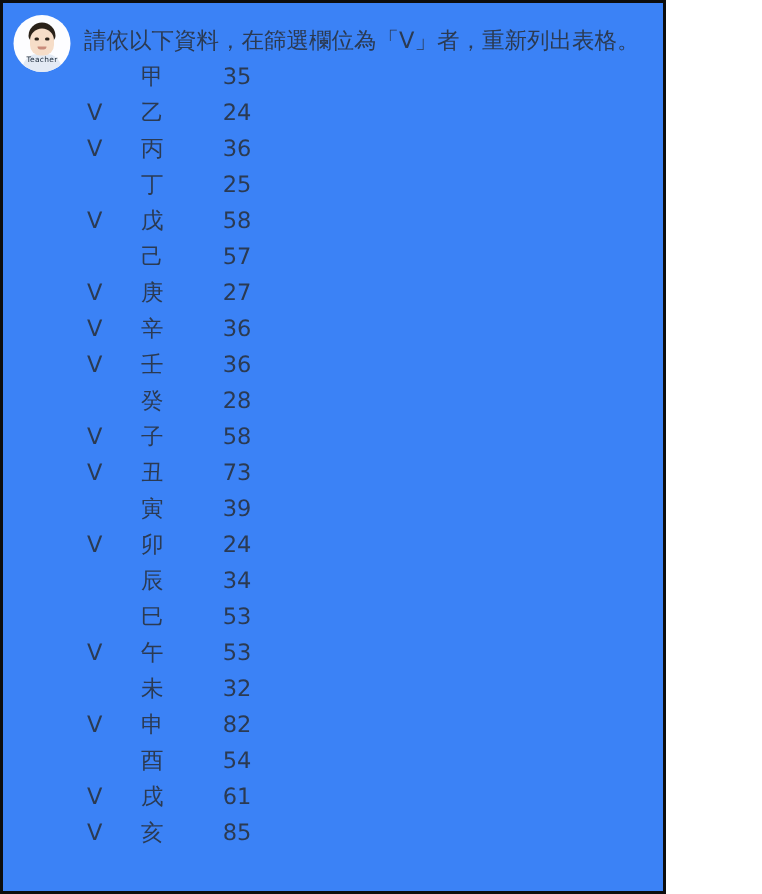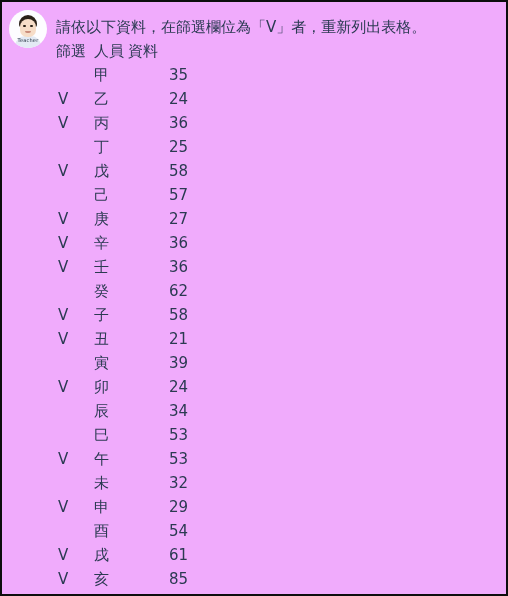--- a/index.html
+++ b/index.html
@@ -6,24 +6,24 @@
     margin: 0;
     padding: 0;
     background: #ffffff;
   }
   body {
     font-family: "DejaVu Sans", "Liberation Sans", sans-serif;
   }
 
   #screen {
     position: relative;
-    width: 508px;
+    width: 444px;
     height: 596px;
     box-sizing: border-box;
-    background: #f0abfc;
+    background: #3b82f6;
     border: 2px solid #0d0d0d;
     overflow: hidden;
   }
 
   
   .avatar-wrap {
     position: absolute;
     left: 7px;
     top: 8px;
     width: 38px;
@@ -127,21 +127,21 @@
     width: 36px;
     text-align: left;
     padding-left: 2px !important;
   }
   .c-person {
     width: 34px;
     text-align: left;
   }
   .c-value {
     width: 60px;
-    text-align: right;
+    text-align: center;
   }
   .hdr .c-flag,
   .hdr .c-person,
   .hdr .c-value {
     text-align: left;
   }
   .hdr .c-flag { padding-left: 0 !important; }
   .hdr .c-person { padding-left: 0; }
   .flag-mark {
     font-family: "DejaVu Sans", "Liberation Sans", sans-serif;
@@ -163,25 +163,20 @@
       <div class="av-label">Teacher</div>
     </div>
   </div>
 
   <div class="message">
 
     <div class="prompt-line">請依以下資料，在篩選欄位為「V」者，重新列出表格。</div>
 
     <table class="table">
       <tbody>
-        <tr class="hdr">
-          <td class="c-flag">篩選</td>
-          <td class="c-person">人員</td>
-          <td class="c-value">資料</td>
-        </tr>
 
         <tr>
           <td class="c-flag flag-mark"></td>
           <td class="c-person">甲</td>
           <td class="c-value">35</td>
         </tr>
         <tr>
           <td class="c-flag flag-mark">V</td>
           <td class="c-person">乙</td>
           <td class="c-value">24</td>
@@ -217,31 +212,31 @@
           <td class="c-value">36</td>
         </tr>
         <tr>
           <td class="c-flag flag-mark">V</td>
           <td class="c-person">壬</td>
           <td class="c-value">36</td>
         </tr>
         <tr>
           <td class="c-flag flag-mark"></td>
           <td class="c-person">癸</td>
-          <td class="c-value">62</td>
+          <td class="c-value">28</td>
         </tr>
         <tr>
           <td class="c-flag flag-mark">V</td>
           <td class="c-person">子</td>
           <td class="c-value">58</td>
         </tr>
         <tr>
           <td class="c-flag flag-mark">V</td>
           <td class="c-person">丑</td>
-          <td class="c-value">21</td>
+          <td class="c-value">73</td>
         </tr>
         <tr>
           <td class="c-flag flag-mark"></td>
           <td class="c-person">寅</td>
           <td class="c-value">39</td>
         </tr>
         <tr>
           <td class="c-flag flag-mark">V</td>
           <td class="c-person">卯</td>
           <td class="c-value">24</td>
@@ -262,21 +257,21 @@
           <td class="c-value">53</td>
         </tr>
         <tr>
           <td class="c-flag flag-mark"></td>
           <td class="c-person">未</td>
           <td class="c-value">32</td>
         </tr>
         <tr>
           <td class="c-flag flag-mark">V</td>
           <td class="c-person">申</td>
-          <td class="c-value">29</td>
+          <td class="c-value">82</td>
         </tr>
         <tr>
           <td class="c-flag flag-mark"></td>
           <td class="c-person">酉</td>
           <td class="c-value">54</td>
         </tr>
         <tr>
           <td class="c-flag flag-mark">V</td>
           <td class="c-person">戌</td>
           <td class="c-value">61</td>

